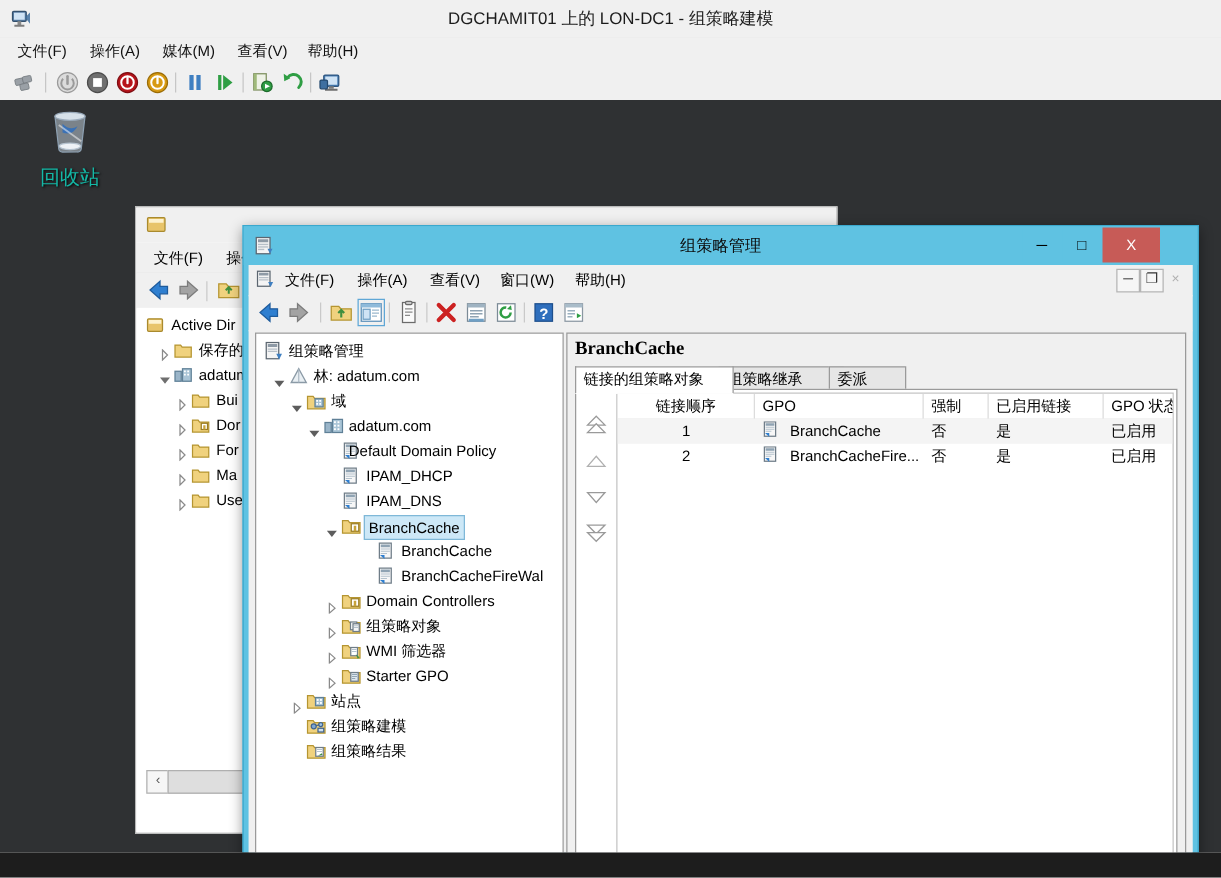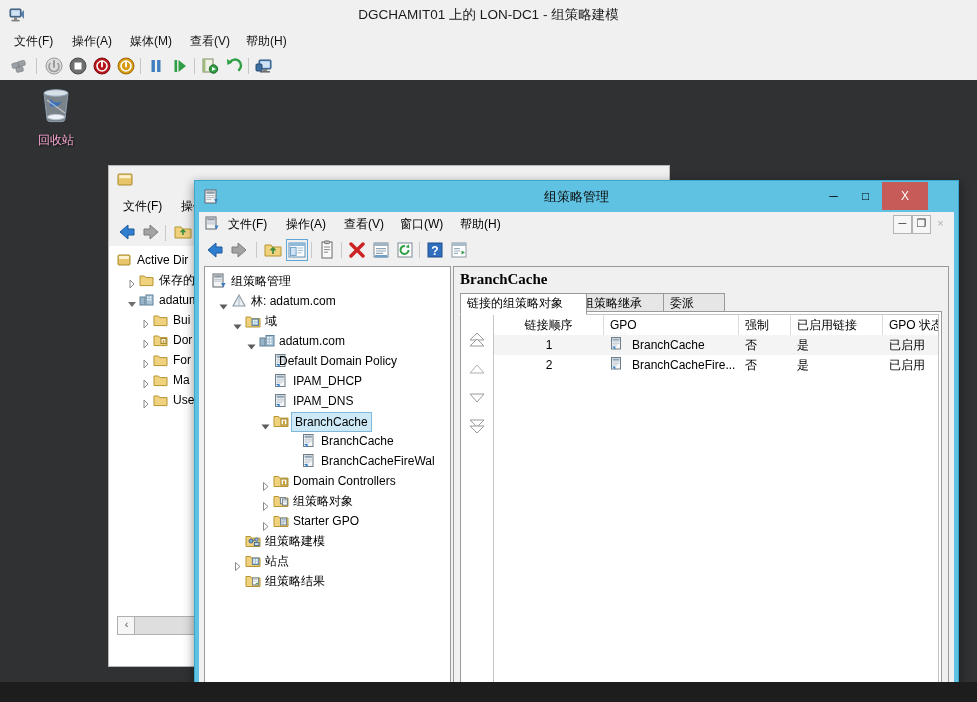--- a/index.html
+++ b/index.html
@@ -22,21 +22,21 @@
   .tb-ico{position:absolute;top:4px;width:20px;height:20px;}
   .tb-sep{position:absolute;top:6px;width:1px;height:16px;background:#c6c6c6;}
 
   
   .desktop{position:absolute;left:0;top:80px;width:977px;height:602px;background:#2f3133;
     overflow:hidden;}
   .deskbar{position:absolute;left:0;top:682px;width:977px;height:20px;background:#1d1d1d;}
 
   
   .recycle{position:absolute;left:18px;top:3px;width:76px;height:66px;text-align:center;}
-  .rb-label{font-size:12px;color:#f9a8d4;margin-top:2px;text-shadow:1px 1px 2px #000;}
+  .rb-label{font-size:16px;color:#14b8a6;margin-top:2px;text-shadow:1px 1px 2px #000;}
 
   
   .aduc{position:absolute;left:108px;top:85px;width:560px;height:500px;background:#fff;
     border:1px solid #b7b7b7;overflow:hidden;}
   .aduc-title{position:absolute;left:0;top:0;width:100%;height:28px;background:#f0f0f0;}
   .aduc-ic{position:absolute;left:8px;top:6px;width:16px;height:16px;}
   .aduc-menu{position:absolute;left:0;top:28px;width:100%;height:24px;background:#f0f0f0;
     border-bottom:1px solid #e0e0e0;}
   .aduc-menu .mi{position:absolute;top:0;height:24px;line-height:24px;font-size:12px;padding:0 6px;}
   .aduc-tb{position:absolute;left:0;top:52px;width:100%;height:28px;background:#f0f0f0;
@@ -680,67 +680,83 @@
                   <svg width="16" height="16" viewBox="0 0 16 16">
                       <path d="M1 3.5 h4.5 l1.2 1.6 H15 v8.4 H1 z" fill="#f0d27e" stroke="#b59531"></path>
                       <rect x="7.4" y="4.6" width="5" height="6.2" fill="#fff" stroke="#6f7d88"></rect>
                       <rect x="9.4" y="6" width="5" height="6.2" fill="#f7f7f7" stroke="#6f7d88"></rect>
                       <path d="M10.2 7.6 h3.4 M10.2 9 h3.4" stroke="#b4c2cd" stroke-width=".8"></path>
                     </svg>
                 </span>
                 <span class="lb" style="left:86px">组策略对象</span>
               </div>
 
-
               <div class="tn">
                 <span class="exp" style="left:54px">
                   <svg width="9" height="9" viewBox="0 0 9 9">
                       <path d="M2.5 0.5 L7 4.5 L2.5 8.5 z" fill="none" stroke="#8a8a8a" stroke-width="1"></path>
                     </svg>
                 </span>
                 <span class="ic" style="left:66px">
                   <svg width="16" height="16" viewBox="0 0 16 16">
                       <path d="M1 3.5 h4.5 l1.2 1.6 H15 v8.4 H1 z" fill="#f0d27e" stroke="#b59531"></path>
+                      <rect x="7.6" y="5" width="5.4" height="6.6" fill="#fff" stroke="#6f7d88"></rect>
+                      <path d="M8.4 6.6 h3.8 M8.4 8.2 h3.8" stroke="#b4c2cd" stroke-width=".8"></path>
+                      <path d="M11.6 10.4 l3 2.4 l-1.4 1.2 z" fill="#3f8f3f"></path>
+                    </svg>
+                </span>
+                <span class="lb" style="left:86px">WMI 筛选器</span>
+              </div>
+
+              <div class="tn">
+                <span class="exp" style="left:54px">
+                  <svg width="9" height="9" viewBox="0 0 9 9">
+                      <path d="M2.5 0.5 L7 4.5 L2.5 8.5 z" fill="none" stroke="#8a8a8a" stroke-width="1"></path>
+                    </svg>
+                </span>
+                <span class="ic" style="left:66px">
+                  <svg width="16" height="16" viewBox="0 0 16 16">
+                      <path d="M1 3.5 h4.5 l1.2 1.6 H15 v8.4 H1 z" fill="#f0d27e" stroke="#b59531"></path>
                       <rect x="7.6" y="5" width="6" height="7" fill="#dfe8ef" stroke="#6f7d88"></rect>
                       <path d="M8.6 6.6 h4 M8.6 8.2 h4 M8.6 9.8 h2.6" stroke="#92a7b6" stroke-width=".8"></path>
                     </svg>
                 </span>
                 <span class="lb" style="left:86px">Starter GPO</span>
-              </div>
-
-              <div class="tn">
-                <span class="ic" style="left:38px">
-                  <svg width="16" height="16" viewBox="0 0 16 16">
-                      <path d="M1 3.5 h4.5 l1.2 1.6 H15 v8.4 H1 z" fill="#f0d27e" stroke="#b59531"></path>
-                      <circle cx="6" cy="8" r="2" fill="#7fa7d4" stroke="#41648e"></circle>
-                      <circle cx="11.6" cy="6.6" r="1.6" fill="#a0c4e4" stroke="#41648e"></circle>
-                      <path d="M7.6 7.6 L10.2 6.9" stroke="#41648e" stroke-width="1"></path>
-                      <rect x="9.4" y="9.6" width="4.6" height="3" fill="#cfe0ee" stroke="#41648e"></rect>
-                    </svg>
-                </span>
-                <span class="lb" style="left:58px">组策略建模</span>
               </div>
 
               <div class="tn">
                 <span class="exp" style="left:26px">
                   <svg width="9" height="9" viewBox="0 0 9 9">
                       <path d="M2.5 0.5 L7 4.5 L2.5 8.5 z" fill="none" stroke="#8a8a8a" stroke-width="1"></path>
                     </svg>
                 </span>
                 <span class="ic" style="left:38px">
                   <svg width="16" height="16" viewBox="0 0 16 16">
                       <path d="M1 3.5 h4.5 l1.2 1.6 H15 v8.4 H1 z" fill="#f0d27e" stroke="#b59531"></path>
                       <rect x="7.4" y="5" width="6.4" height="6.6" fill="#a9c4d6" stroke="#5f8097"></rect>
                       <rect x="8.4" y="6.2" width="1.5" height="1.5" fill="#fff"></rect>
                       <rect x="11" y="6.2" width="1.5" height="1.5" fill="#fff"></rect>
                       <rect x="8.4" y="8.6" width="1.5" height="1.5" fill="#fff"></rect>
                       <rect x="11" y="8.6" width="1.5" height="1.5" fill="#fff"></rect>
                     </svg>
                 </span>
                 <span class="lb" style="left:58px">站点</span>
+              </div>
+
+              <div class="tn">
+                <span class="ic" style="left:38px">
+                  <svg width="16" height="16" viewBox="0 0 16 16">
+                      <path d="M1 3.5 h4.5 l1.2 1.6 H15 v8.4 H1 z" fill="#f0d27e" stroke="#b59531"></path>
+                      <circle cx="6" cy="8" r="2" fill="#7fa7d4" stroke="#41648e"></circle>
+                      <circle cx="11.6" cy="6.6" r="1.6" fill="#a0c4e4" stroke="#41648e"></circle>
+                      <path d="M7.6 7.6 L10.2 6.9" stroke="#41648e" stroke-width="1"></path>
+                      <rect x="9.4" y="9.6" width="4.6" height="3" fill="#cfe0ee" stroke="#41648e"></rect>
+                    </svg>
+                </span>
+                <span class="lb" style="left:58px">组策略建模</span>
               </div>
 
               <div class="tn">
                 <span class="ic" style="left:38px">
                   <svg width="16" height="16" viewBox="0 0 16 16">
                       <path d="M1 3.5 h4.5 l1.2 1.6 H15 v8.4 H1 z" fill="#f0d27e" stroke="#b59531"></path>
                       <rect x="7.6" y="5" width="6" height="7" fill="#fff" stroke="#6f7d88"></rect>
                       <path d="M8.6 6.6 h4 M8.6 8.2 h4" stroke="#b4c2cd" stroke-width=".8"></path>
                       <path d="M9.4 11.6 l3 -2 l.6 1.4 z" fill="#3f8f3f"></path>
                     </svg>

